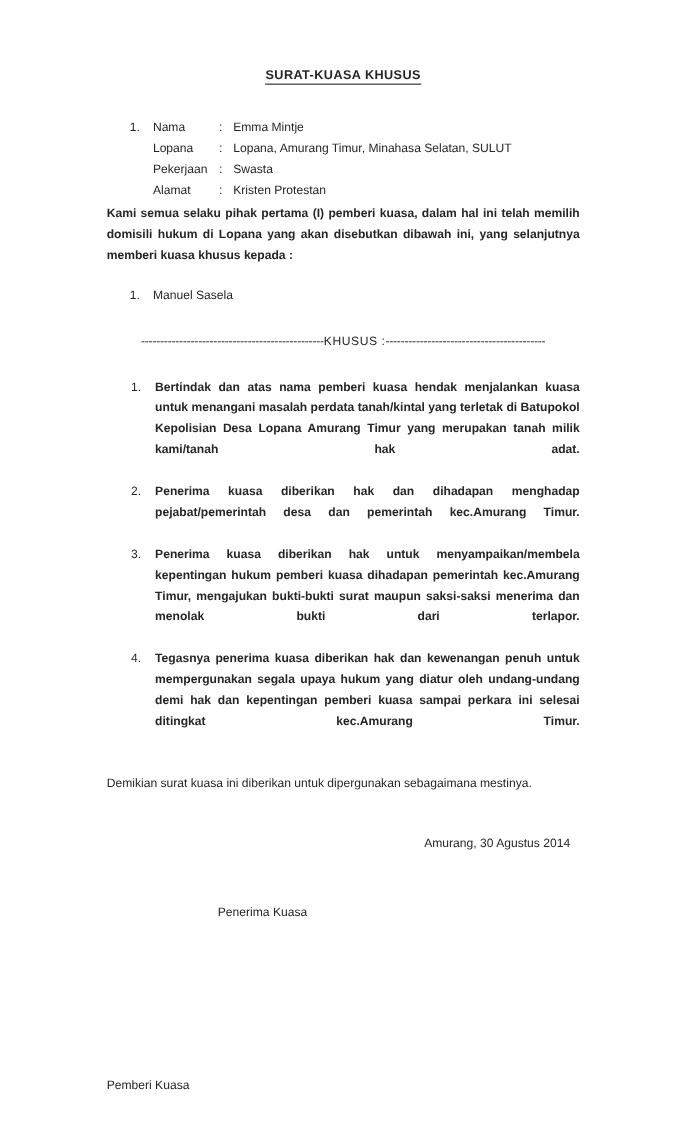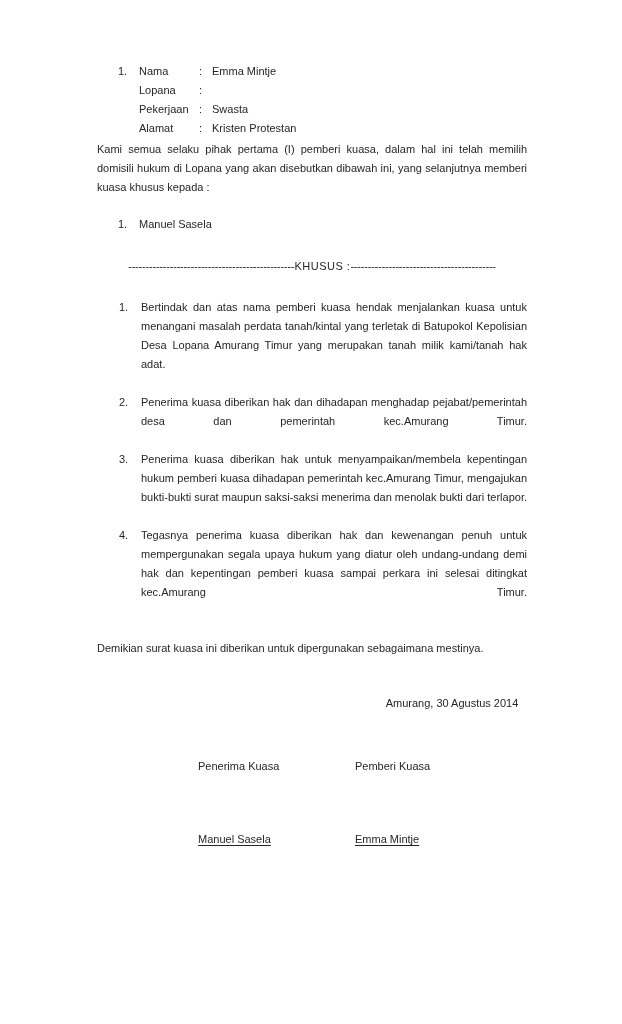--- a/index.html
+++ b/index.html
@@ -138,35 +138,37 @@
   ol.clauses li .text::after {
     content: "";
     display: inline-block;
     width: 100%;
   }
 
   
   .justify-all {
     text-align: justify;
     text-align-last: left;
+    font-weight: bold;
   }
 
   
   .date-line {
     font-size: 11px;
     line-height: 19px;
     text-align: center;
     padding-left: 280px;
   }
 
   
   .sig-row {
     display: flex;
     font-size: 11px;
     line-height: 19px;
+    flex-direction: column;
   }
   .sig-col-a {
     width: 157px;
     flex: 0 0 157px;
     text-align: left;
     padding-left: 101px;
   }
   .sig-col-b {
     flex: 1 1 auto;
     text-align: left;
@@ -177,33 +179,37 @@
     text-underline-offset: 2px;
     white-space: nowrap;
   }
 </style>
 </head>
 <body>
 
 <div class="page">
   <div class="content">
 
+    <div class="doc-title">
+      <span>SURAT-KUASA  KHUSUS</span>
+    </div>
 
 
     <div class="identity">
       <div class="identity-row">
         <span class="id-num">1.</span>
         <span class="id-label">Nama</span>
         <span class="id-colon">:</span>
         <span class="id-value">Emma Mintje</span>
       </div>
       <div class="identity-row">
         <span class="id-num"></span>
         <span class="id-label">Lopana</span>
         <span class="id-colon">:</span>
+        <span class="id-value">Lopana, Amurang Timur, Minahasa Selatan, SULUT</span>
       </div>
       <div class="identity-row">
         <span class="id-num"></span>
         <span class="id-label">Pekerjaan</span>
         <span class="id-colon">:</span>
         <span class="id-value">Swasta</span>
       </div>
       <div class="identity-row">
         <span class="id-num"></span>
         <span class="id-label">Alamat</span>

